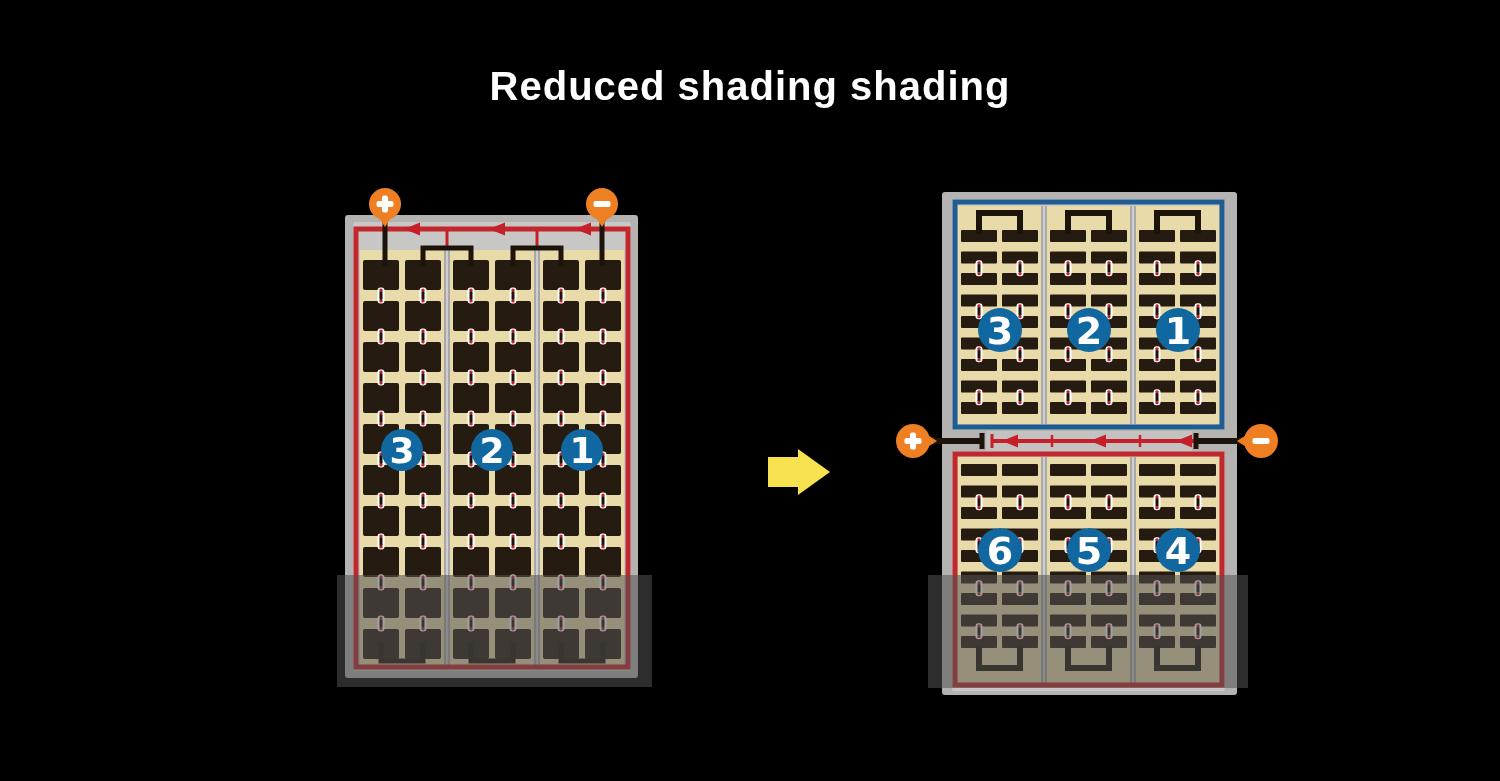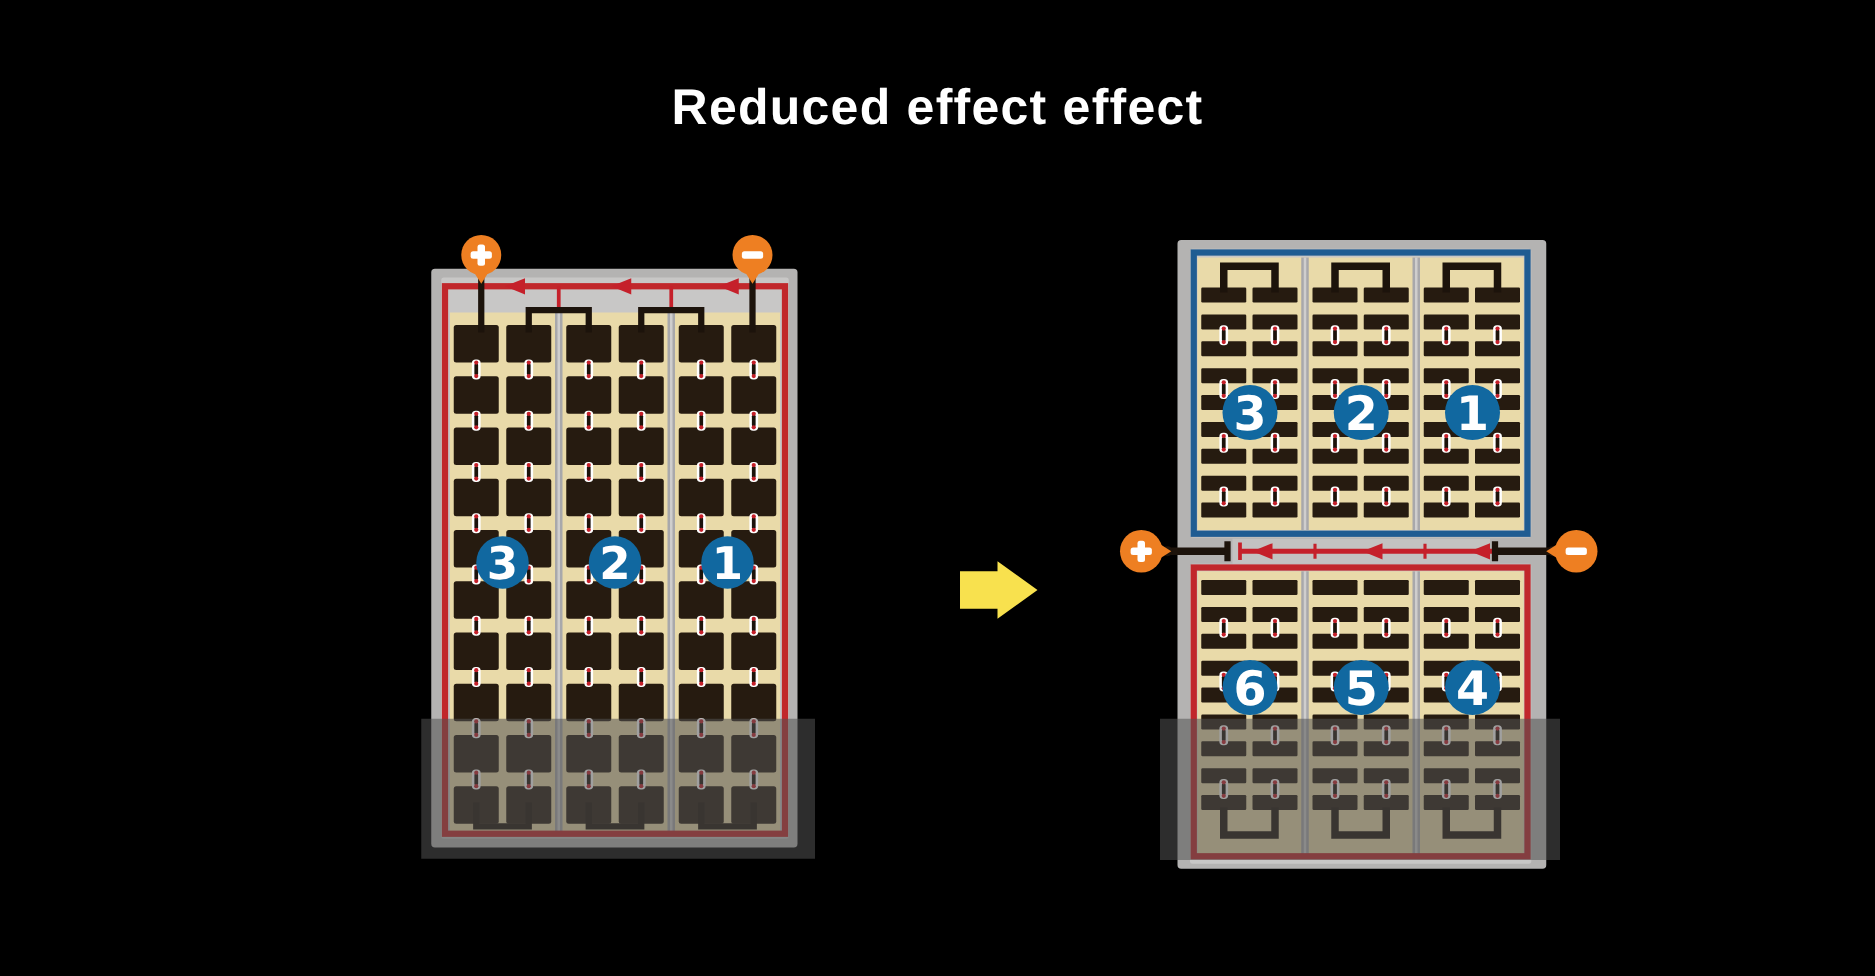--- a/index.html
+++ b/index.html
@@ -17,21 +17,21 @@
     font-size:40px;
     font-weight:bold;
     letter-spacing:1px;
   }
   svg.diagram{position:absolute;inset:0;}
 </style>
 </head>
 <body>
 
 <div class="stage">
-  <div class="title">Reduced effect effect</div>
+  <div class="title">Reduced shading shading</div>
   <svg id="diagram" class="diagram" viewBox="0 0 1500 781" width="1500" height="781">
       <g>
         <rect x="345" y="215" width="293" height="463" fill="#b4b3b2" rx="3"></rect>
         <rect x="353" y="222" width="278" height="449" fill="#c8c7c6" rx="2"></rect>
         <rect x="360" y="250" width="264" height="416" fill="#e9daa9" rx="0"></rect>
         <rect x="444" y="250" width="6" height="416" fill="#a8a8ab" rx="0"></rect>
         <rect x="446" y="250" width="2" height="416" fill="#cfcecd" rx="0"></rect>
         <rect x="534" y="250" width="6" height="416" fill="#a8a8ab" rx="0"></rect>
         <rect x="536" y="250" width="2" height="416" fill="#cfcecd" rx="0"></rect>
         <rect x="356" y="229" width="272" height="438" fill="none" stroke="#c1272b" stroke-width="5"></rect>

